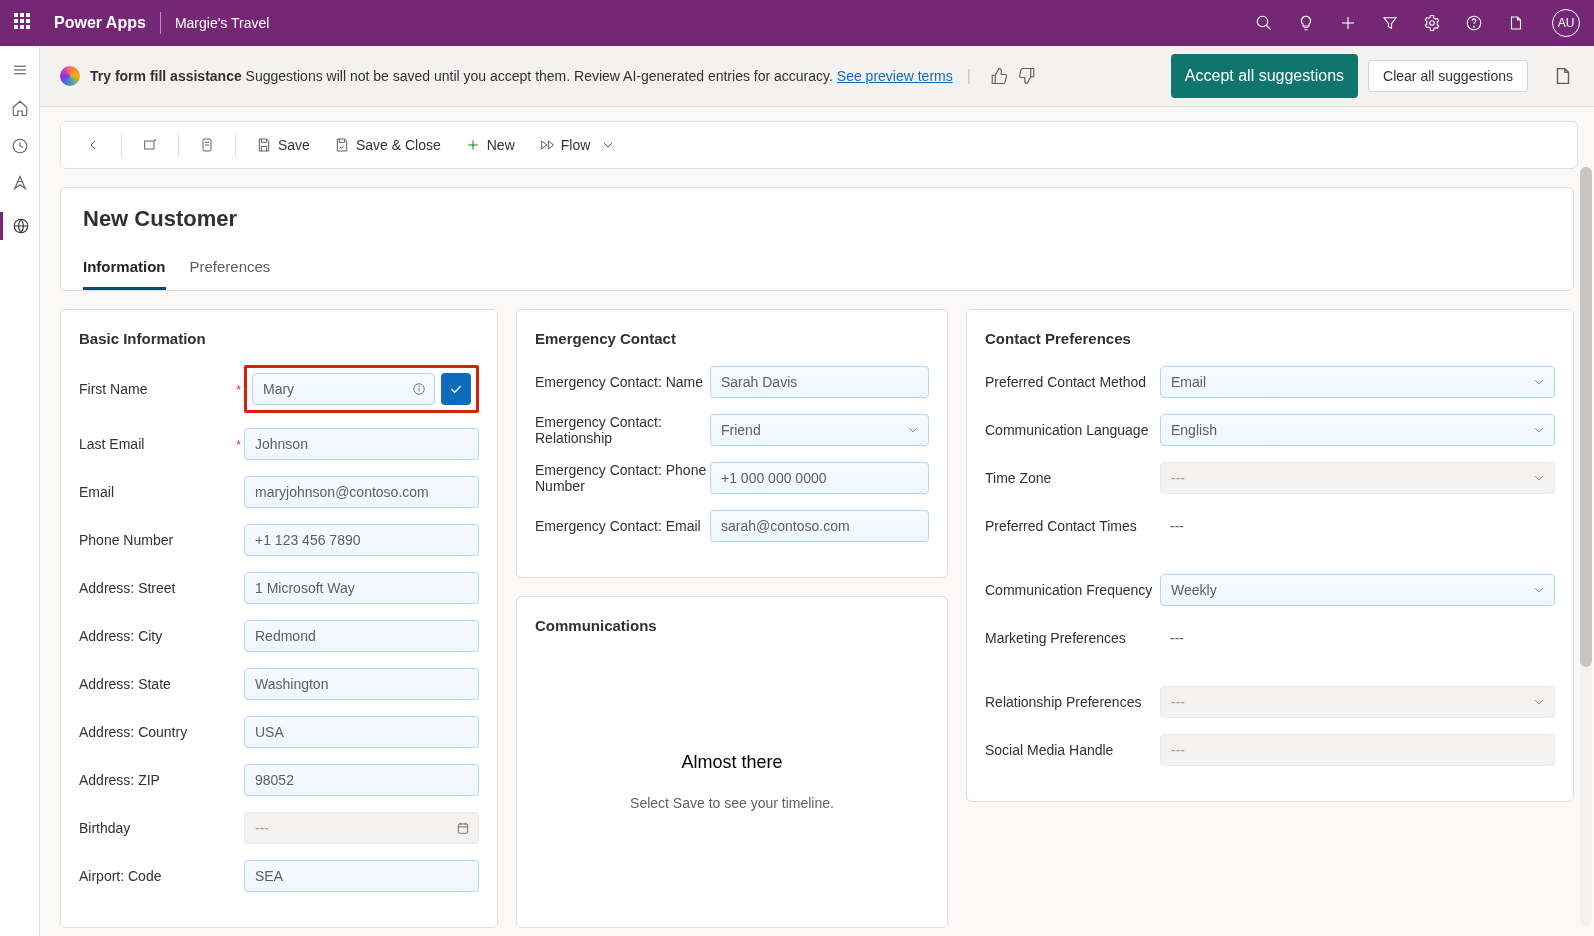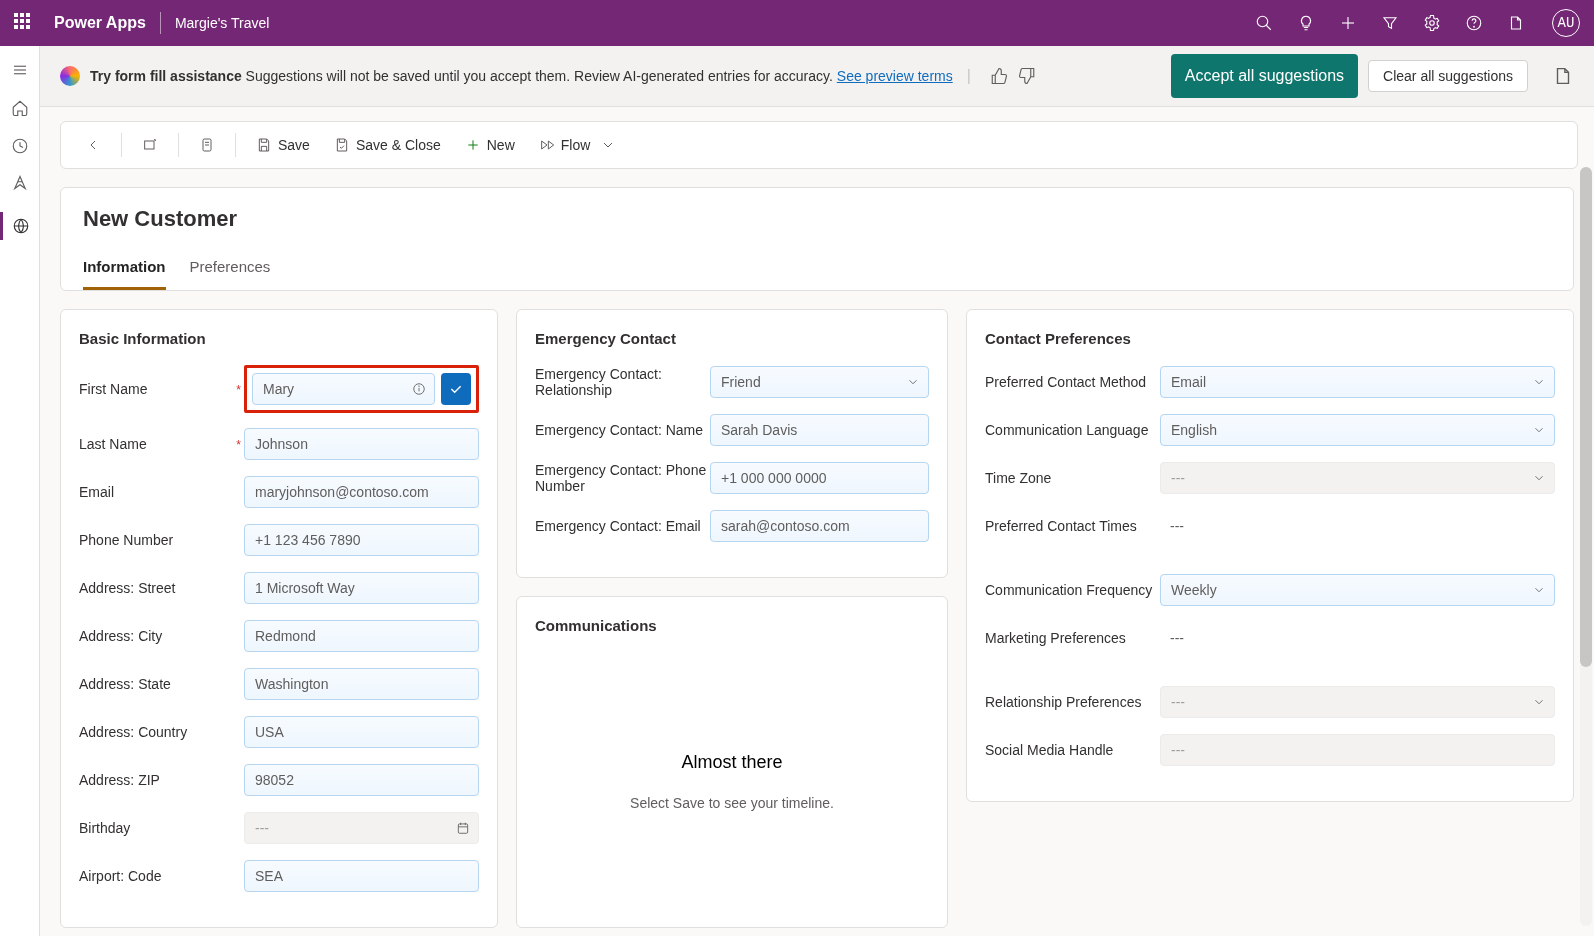--- a/index.html
+++ b/index.html
@@ -9,21 +9,21 @@
   .top-header { background: #742774; height: 46px; display: flex; align-items: center; color: #fff; padding: 0 14px; }
   .waffle { width: 20px; height: 20px; display: grid; grid-template-columns: repeat(3,4px); grid-template-rows: repeat(3,4px); gap: 2px; margin-right: 20px; cursor: pointer; }
   .waffle span { background: #fff; }
   .app-name { font-weight: 600; font-size: 16px; margin-right: 14px; }
   .vdiv { width: 1px; height: 22px; background: rgba(255,255,255,.5); margin-right: 14px; }
   .env-name { font-size: 14px; }
   .top-header .spacer { flex: 1; }
   .top-icons { display: flex; align-items: center; gap: 22px; }
   .ticon { width: 20px; height: 20px; display: flex; align-items: center; justify-content: center; cursor: pointer; color:#fff; }
   .ticon svg { width: 18px; height: 18px; stroke: #fff; fill: none; stroke-width: 1.5; }
-  .avatar { width: 28px; height: 28px; border-radius: 50%; border: 1px solid #fff; display: flex; align-items: center; justify-content: center; font-size: 14px; margin-left:4px; cursor:pointer;font-family:Liberation Mono, monospace; }
+  .avatar { width: 28px; height: 28px; border-radius: 50%; border: 1px solid #fff; display: flex; align-items: center; justify-content: center; font-size: 12px; margin-left:4px; cursor:pointer; }
 
   
   .shell { display: flex; height: calc(100% - 46px); }
   .left-rail { width: 40px; background: #fff; border-right: 1px solid #e1dfdd; display: flex; flex-direction: column; align-items: center; padding-top: 14px; gap: 18px; }
   .rail-icon { width: 20px; height: 20px; display:flex; align-items:center; justify-content:center; cursor:pointer; }
   .rail-icon svg { width:18px; height:18px; stroke:#605e5c; fill:none; stroke-width:1.5; }
   .rail-active { border-left: 3px solid #742774; width:100%; display:flex; justify-content:center; padding:4px 0; }
   .rail-active .rail-icon svg { stroke:#323130; }
 
   .main { flex: 1; display: flex; flex-direction: column; overflow:hidden; }
@@ -46,21 +46,21 @@
   .tbtn { display:flex; align-items:center; gap:6px; padding:6px 10px; font-size:14px; color:#323130; cursor:pointer; border-radius:4px; }
   .tbtn svg { width:16px; height:16px; stroke:#605e5c; fill:none; stroke-width:1.5; }
   .tsep { width:1px; height:24px; background:#e1dfdd; margin:0 6px; }
   .tnew svg { stroke:#107c10; }
 
   
   .page-card { border:1px solid #e1dfdd; border-radius:6px; margin:18px 20px 0 20px; background:#fff; padding:18px 30px 0 22px; }
   .page-title { font-size:22px; font-weight:600; color:#323130; margin-bottom:26px; }
   .tabs { display:flex; gap:24px; }
   .tab { font-size:15px; color:#605e5c; padding-bottom:12px; cursor:pointer; }
-  .tab.active { color:#242424; font-weight:600; border-bottom:3px solid #a16207; }
+  .tab.active { color:#242424; font-weight:600; border-bottom:3px solid #0c4a6e; }
 
   
   .cols { display:flex; gap:18px; margin:18px 20px 0 20px; overflow:hidden; flex:1; }
   .section { border:1px solid #e1dfdd; border-radius:6px; background:#fff; padding:20px 18px; }
   .col1 { width:438px; }
   .col2 { width:432px; }
   .col3 { flex:1; }
   .section h3 { font-size:15px; font-weight:600; color:#323130; margin-bottom:18px; }
 
   .field { display:flex; align-items:center; margin-bottom:14px; min-height:34px; }
@@ -299,21 +299,21 @@
             </div>
             <div class="accept-btn">
                   <svg viewBox="0 0 24 24">
                     <polyline points="5 12 10 17 19 8"></polyline>
                   </svg>
                 </div>
           </div>
         </div>
 
         <div class="field">
-          <div class="flabel required">Last Name</div>
+          <div class="flabel required">Last Email</div>
           <div class="finput">
                 <span>Johnson</span>
               </div>
         </div>
         <div class="field">
           <div class="flabel">Email</div>
           <div class="finput">
                 <span>maryjohnson@contoso.com</span>
               </div>
         </div>
@@ -370,35 +370,35 @@
           <div class="finput">
                 <span>SEA</span>
               </div>
         </div>
       </div>
 
       <div style="display:flex;flex-direction:column;gap:18px" class="col2">
         <div class="section">
           <h3>Emergency Contact</h3>
           <div class="field">
+            <div class="flabel" style="width:175px">Emergency Contact: Name</div>
+            <div class="finput">
+                  <span>Sarah Davis</span>
+                </div>
+          </div>
+          <div class="field">
             <div class="flabel" style="width:175px">Emergency Contact: Relationship</div>
             <div class="finput">
               <span>Friend</span>
               <span class="chev"><svg viewBox="0 0 24 24">
                       <polyline points="6 9 12 15 18 9"></polyline>
                     </svg></span>
             </div>
           </div>
           <div class="field">
-            <div class="flabel" style="width:175px">Emergency Contact: Name</div>
-            <div class="finput">
-                  <span>Sarah Davis</span>
-                </div>
-          </div>
-          <div class="field">
             <div class="flabel" style="width:175px">Emergency Contact: Phone Number</div>
             <div class="finput">
                   <span>+1 000 000 0000</span>
                 </div>
           </div>
           <div class="field">
             <div class="flabel" style="width:175px">Emergency Contact: Email</div>
             <div class="finput">
                   <span>sarah@contoso.com</span>
                 </div>

